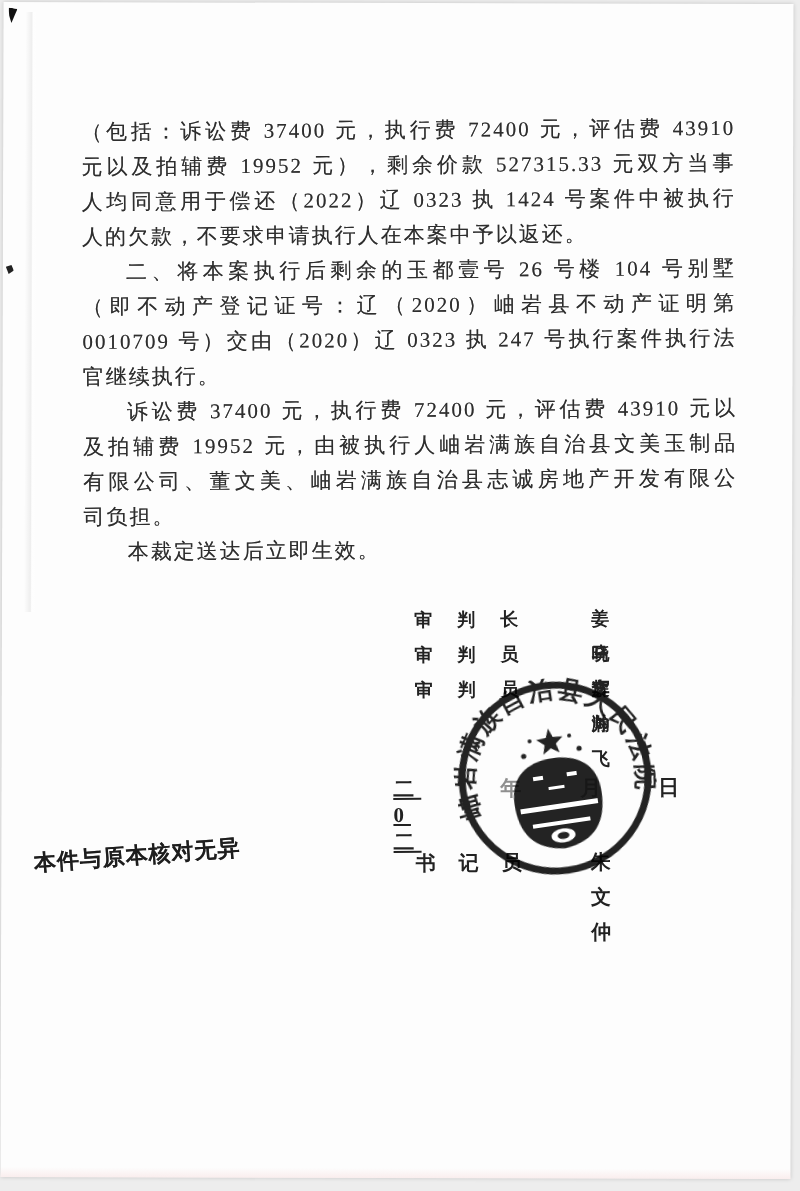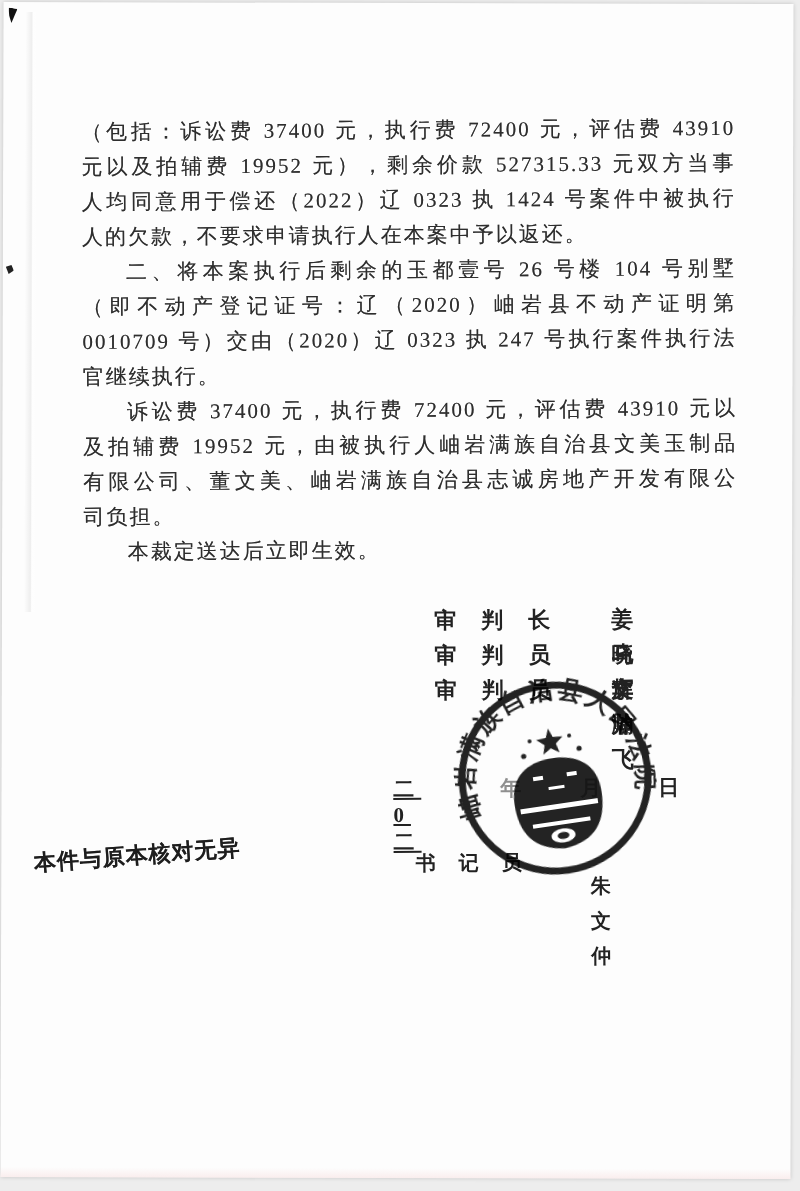--- a/index.html
+++ b/index.html
@@ -47,32 +47,32 @@
     letter-spacing:2px;
   }
   .line{
     height:35px;line-height:35px;
     text-align:justify;text-align-last:justify;
     white-space:nowrap;
     text-shadow:0 0 0.5px rgba(40,40,40,.55);
   }
   .line.end{text-align-last:left;white-space:normal;}
   .line.indent{padding-left:44px;}
-  .sig-block{position:absolute;left:412px;top:600px;font-size:22px;font-weight:bold;color:#222;margin-left:20px;}
+  .sig-block{position:absolute;left:412px;top:600px;font-size:18px;font-weight:bold;color:#222;}
   .sig-row{position:relative;height:35px;line-height:35px;}
   .sig-role{letter-spacing:25px;}
   .sig-name{position:absolute;left:177px;top:0;letter-spacing:5px;text-align:center;}
   .date-row{position:absolute;left:0;top:772px;height:32px;font-size:21px;font-weight:bold;color:#222;}
   .date-prefix{position:absolute;left:390px;letter-spacing:7px;text-decoration:underline;}
   .date-year{position:absolute;left:497px;opacity:.5;}
   .date-month{position:absolute;left:577px;opacity:.45;}
   .date-suffix{position:absolute;left:655px;}
   .clerk-row{position:absolute;left:412px;top:843px;height:35px;line-height:35px;font-size:20px;font-weight:bold;color:#222;}
   .clerk-role{letter-spacing:23px;}
-  .clerk-name{position:absolute;left:175px;top:0;letter-spacing:6px;margin-top:24px;}
+  .clerk-name{position:absolute;left:175px;top:0;letter-spacing:6px;}
   .note{
     position:absolute;left:30px;top:836px;
     font-size:22px;font-weight:bold;letter-spacing:1px;color:#1d1d1d;
     transform:rotate(-4deg);
     text-shadow:0 0 0.5px rgba(0,0,0,.6);
   }
   .seal{
     position:absolute;left:452px;top:676px;width:200px;height:200px;
     transform:rotate(-8deg);
     mix-blend-mode:multiply;

